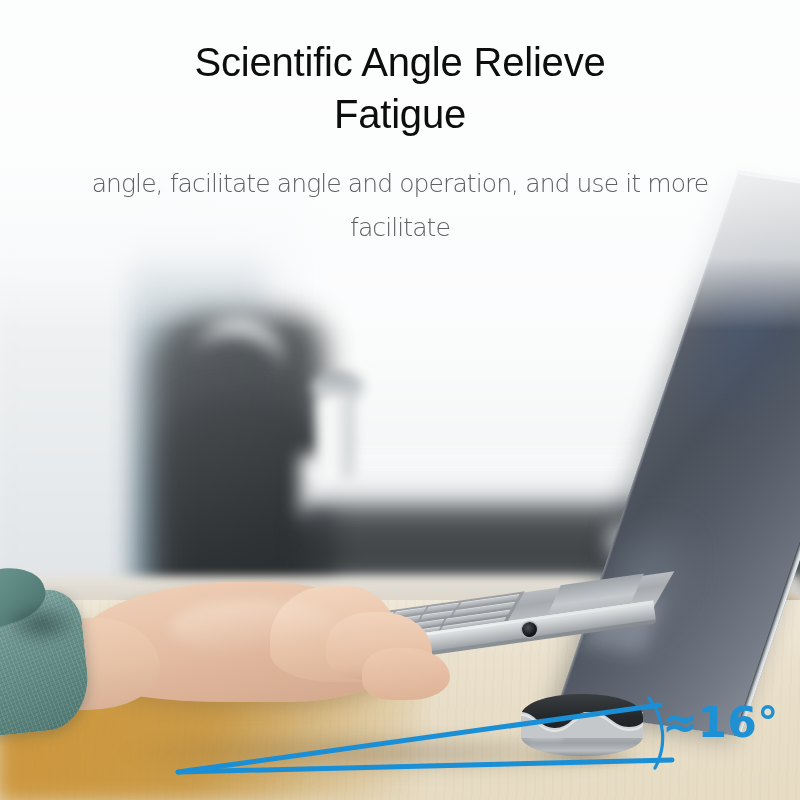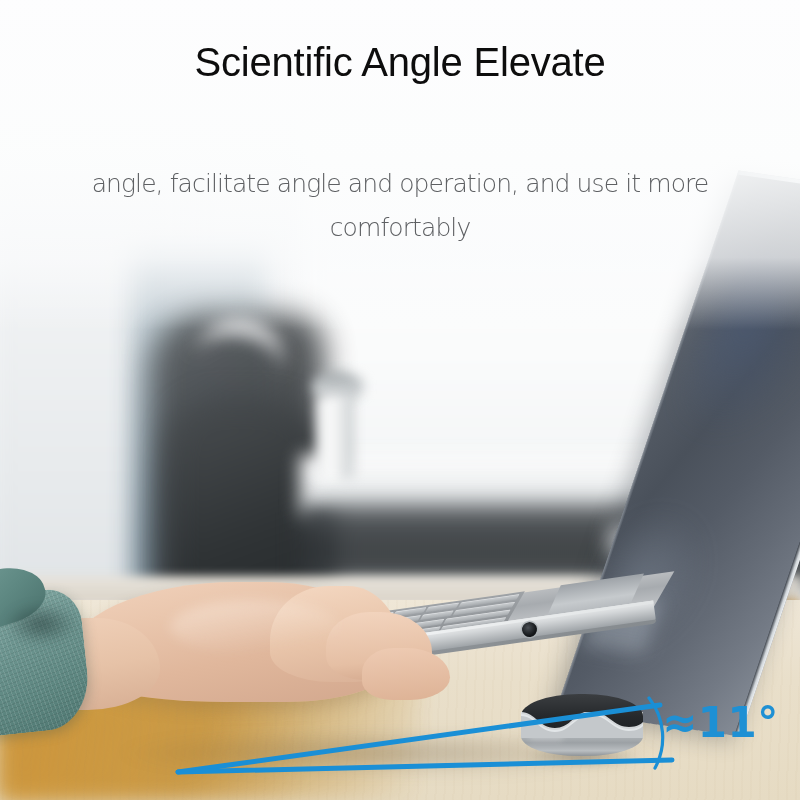--- a/index.html
+++ b/index.html
@@ -604,26 +604,27 @@
 
   <svg class="angle-svg" viewBox="0 0 800 800" aria-hidden="true">
 
     <line x1="178" y1="772" x2="660" y2="705" stroke="#1a8fd6" stroke-width="5" stroke-linecap="round"></line>
 
     <line x1="178" y1="772" x2="672" y2="760" stroke="#1a8fd6" stroke-width="5" stroke-linecap="round"></line>
 
     <path d="M 649 698 A 64 64 0 0 1 655 768" fill="none" stroke="#1a8fd6" stroke-width="3.2" stroke-linecap="round"></path>
   </svg>
 
-  <div class="angle-label">≈11°</div>
+  <div class="angle-label">≈16°</div>
 
   <div class="text-scrim"></div>
 
   <div class="headline">
-    <span class="l1">Scientific Angle Elevate</span>
+    <span class="l1">Scientific Angle Relieve</span>
+    <span class="l2">Fatigue</span>
   </div>
 
   <div class="subcopy">
     <span>angle, facilitate angle and operation, and use it more</span>
-    <span>comfortably</span>
+    <span>facilitate</span>
   </div>
 
 </div>
 
 </body></html>

